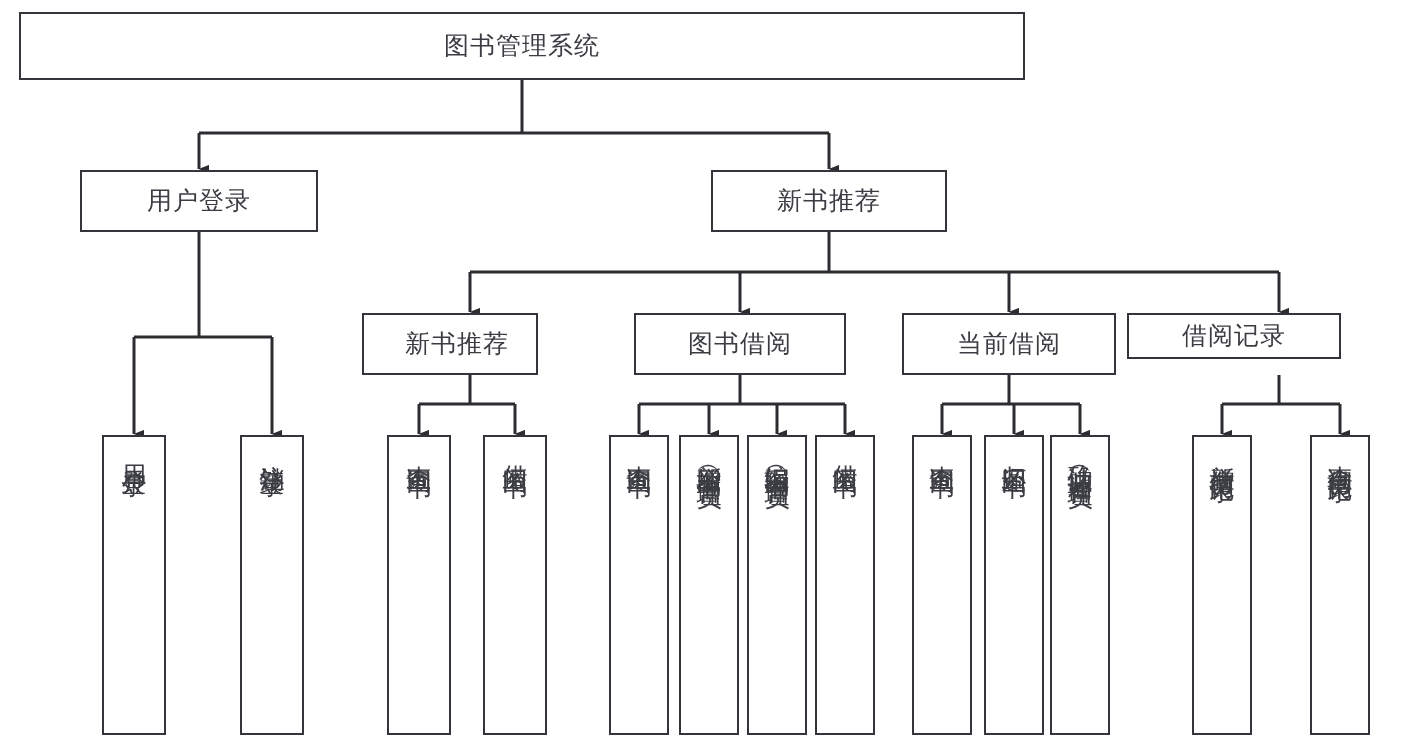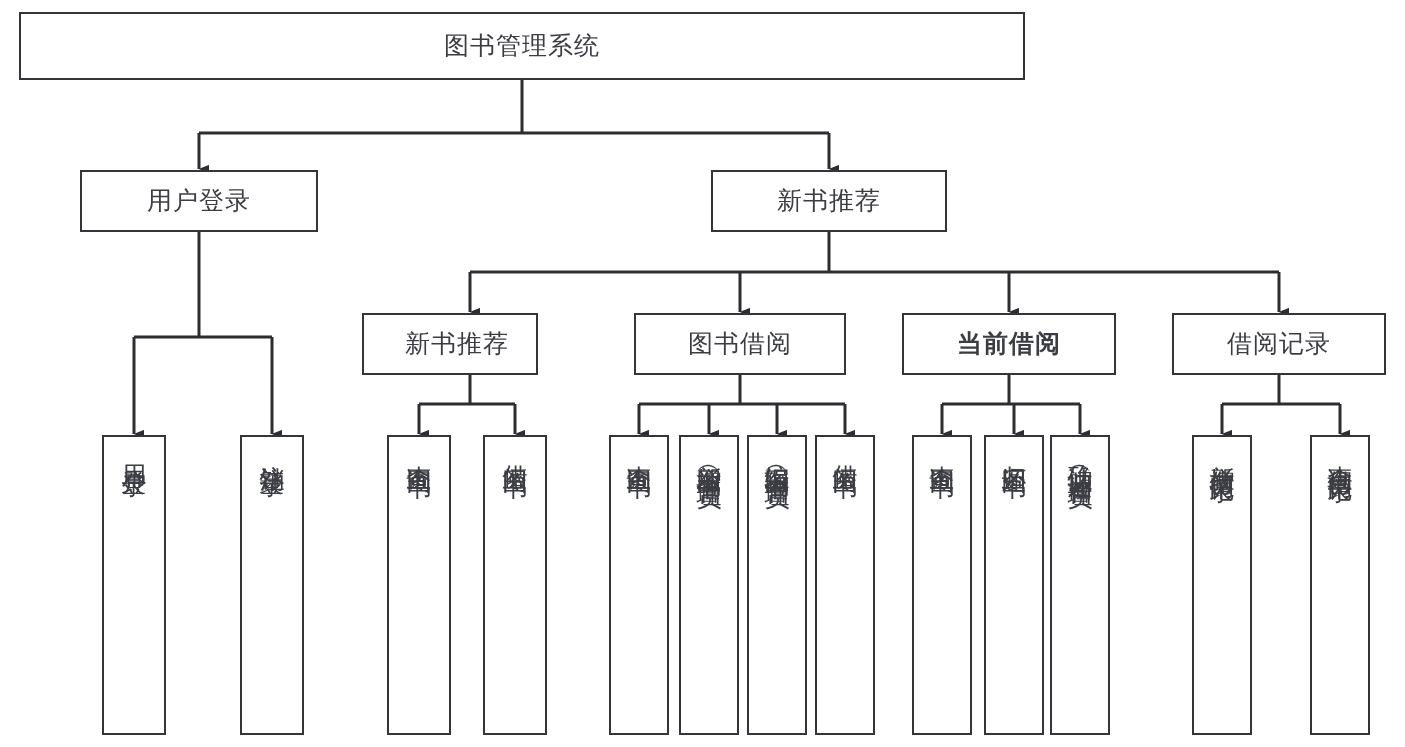--- a/index.html
+++ b/index.html
@@ -130,24 +130,24 @@
       </div>
       <div class="node horiz" style="left: 711px; top: 170px; width: 236px; height: 62px;">
         <span class="node-label">新书推荐</span>
       </div>
       <div class="node horiz" style="left: 362px; top: 313px; width: 176px; height: 62px; padding-left: 14px;">
         <span class="node-label">新书推荐</span>
       </div>
       <div class="node horiz" style="left: 634px; top: 313px; width: 212px; height: 62px; justify-content: center;">
         <span class="node-label">图书借阅</span>
       </div>
-      <div class="node horiz" style="left: 902px; top: 313px; width: 214px; height: 62px; font-weight: bold;">
+      <div class="node horiz" style="left: 902px; top: 313px; width: 214px; height: 62px;">
         <span class="node-label">当前借阅</span>
       </div>
-      <div class="node horiz" style="left: 1172px; top: 313px; width: 214px; height: 62px;">
+      <div class="node horiz" style="left: 1127px; top: 313px; width: 214px; height: 46px;">
         <span class="node-label">借阅记录</span>
       </div>
       <div class="node vert" style="left: 102px; top: 435px; width: 64px; height: 300px;">
         <span class="node-label">用户登录</span>
       </div>
       <div class="node vert" style="left: 240px; top: 435px; width: 64px; height: 300px;">
         <span class="node-label">注销登录</span>
       </div>
       <div class="node vert" style="left: 387px; top: 435px; width: 64px; height: 300px;">
         <span class="node-label">查询图书</span>

